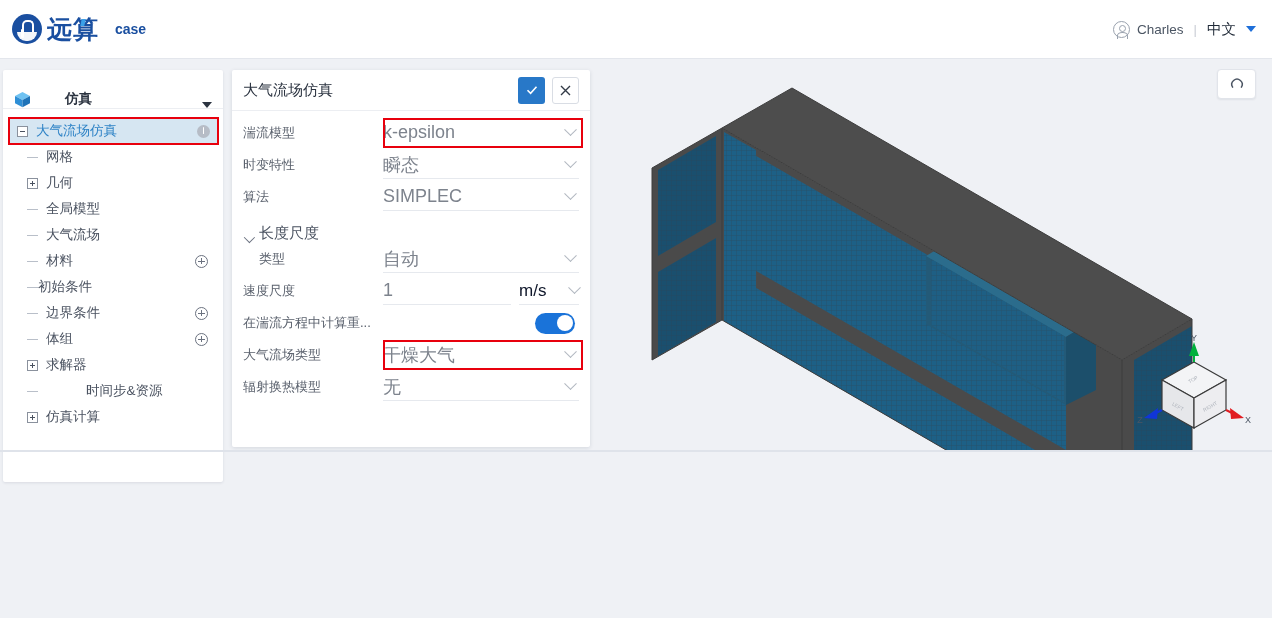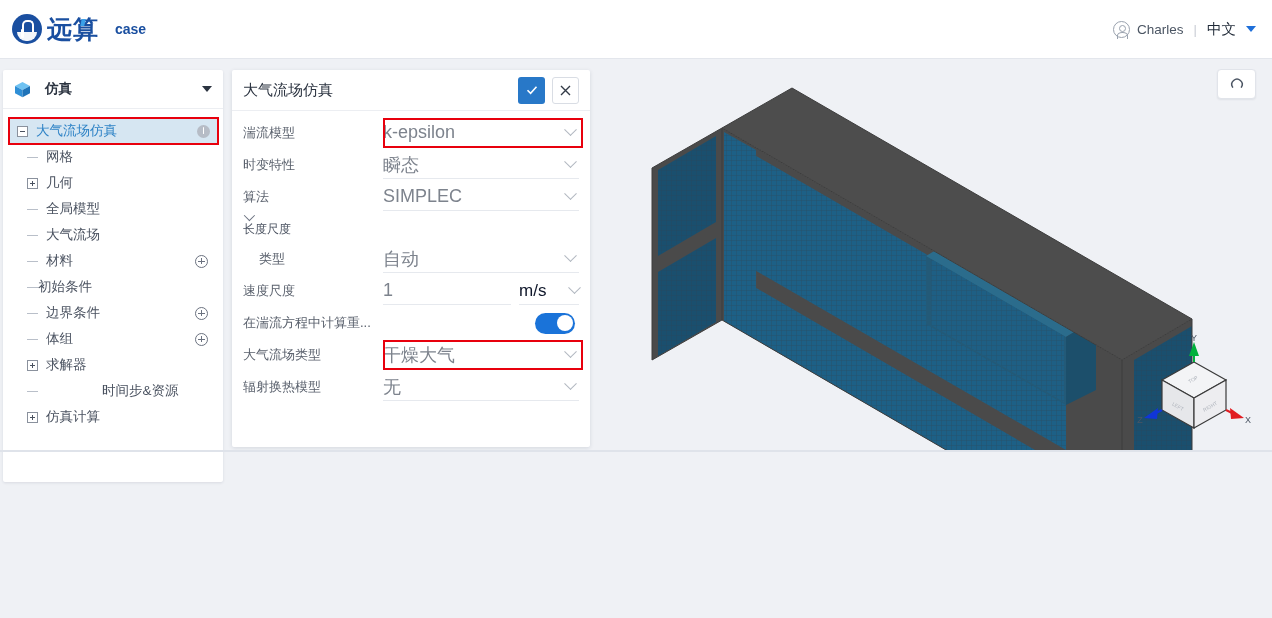--- a/index.html
+++ b/index.html
@@ -74,22 +74,23 @@
   }
 
   
   .sidebar {
     position: absolute; left: 3px; top: 70px; width: 220px; height: 412px;
     background: #ffffff; border-radius: 2px;
     box-shadow: 0 1px 3px rgba(20,30,60,.10);
     display: flex; flex-direction: column;
   }
   .sb-header {
-    height: 39px; display: flex; align-items: center; padding: 0 11px;
+    height: 39px; display: flex; align-items: flex-end; padding: 0 11px;
     border-bottom: 1px solid #eceef2;
+    gap: 20px;
   }
   .cube-ico {
     width: 17px; height: 17px; position: relative; flex: 0 0 auto;
   }
   .cube-ico svg { display: block; }
   .sb-title { font-size: 13.5px; font-weight: 700; color: #2b3340; margin-left: 14px; }
   .sb-caret {
     margin-left: auto; width: 0; height: 0;
     border-left: 5px solid transparent; border-right: 5px solid transparent;
     border-top: 6px solid #2b3340;
@@ -176,22 +177,22 @@
     margin-left: auto; width: 9px; height: 9px;
     border-right: 1.4px solid #b2b8c1; border-bottom: 1.4px solid #b2b8c1;
     transform: rotate(45deg) translate(-2px,-2px); flex: 0 0 auto;
   }
   .row.boxed { position: relative; }
   .row.boxed::after {
     content: ""; position: absolute; left: 140px; right: -4px; top: 1px; bottom: 1px;
     border: 2px solid #e8000d; pointer-events: none;
   }
   .group-head {
-    display: flex; align-items: flex-start; height: 30px;
-    font-size: 12px; color: #4a5260; flex-direction: column;
+    display: flex; align-items: flex-end; height: 30px;
+    font-size: 15px; color: #4a5260;
   }
   .group-head .gchev {
     width: 8px; height: 8px; margin-right: 7px; margin-left: 1px;
     border-right: 1.4px solid #6b7280; border-bottom: 1.4px solid #6b7280;
     transform: rotate(45deg) translateY(-2px);
   }
   .unit-wrap {
     flex: 0 0 auto; width: 60px; height: 28px; margin-left: 8px;
     display: flex; align-items: center; border-bottom: 1px solid #e6e9ee;
   }
@@ -316,21 +317,21 @@
           <span class="plus-circ"></span>
         </div>
         <div class="tnode">
           <span style="width: 24px; flex: 0 0 auto;"></span>
           <span class="tg plus"></span>
           <span class="lbl" style="margin-left: 8px;">求解器</span>
         </div>
         <div class="tnode">
           <span style="width: 24px; flex: 0 0 auto;"></span>
           <span class="dash"></span>
-          <span class="lbl" style="margin-left: 24px; padding-left: 40px;">时间步&amp;资源</span>
+          <span class="lbl" style="margin-left: 8px; padding-left: 40px;">时间步&amp;资源</span>
         </div>
         <div class="tnode">
           <span style="width: 24px; flex: 0 0 auto;"></span>
           <span class="tg plus"></span>
           <span class="lbl" style="margin-left: 8px;">仿真计算</span>
         </div>
       </div>
   </div>
 
   <div class="panel">

